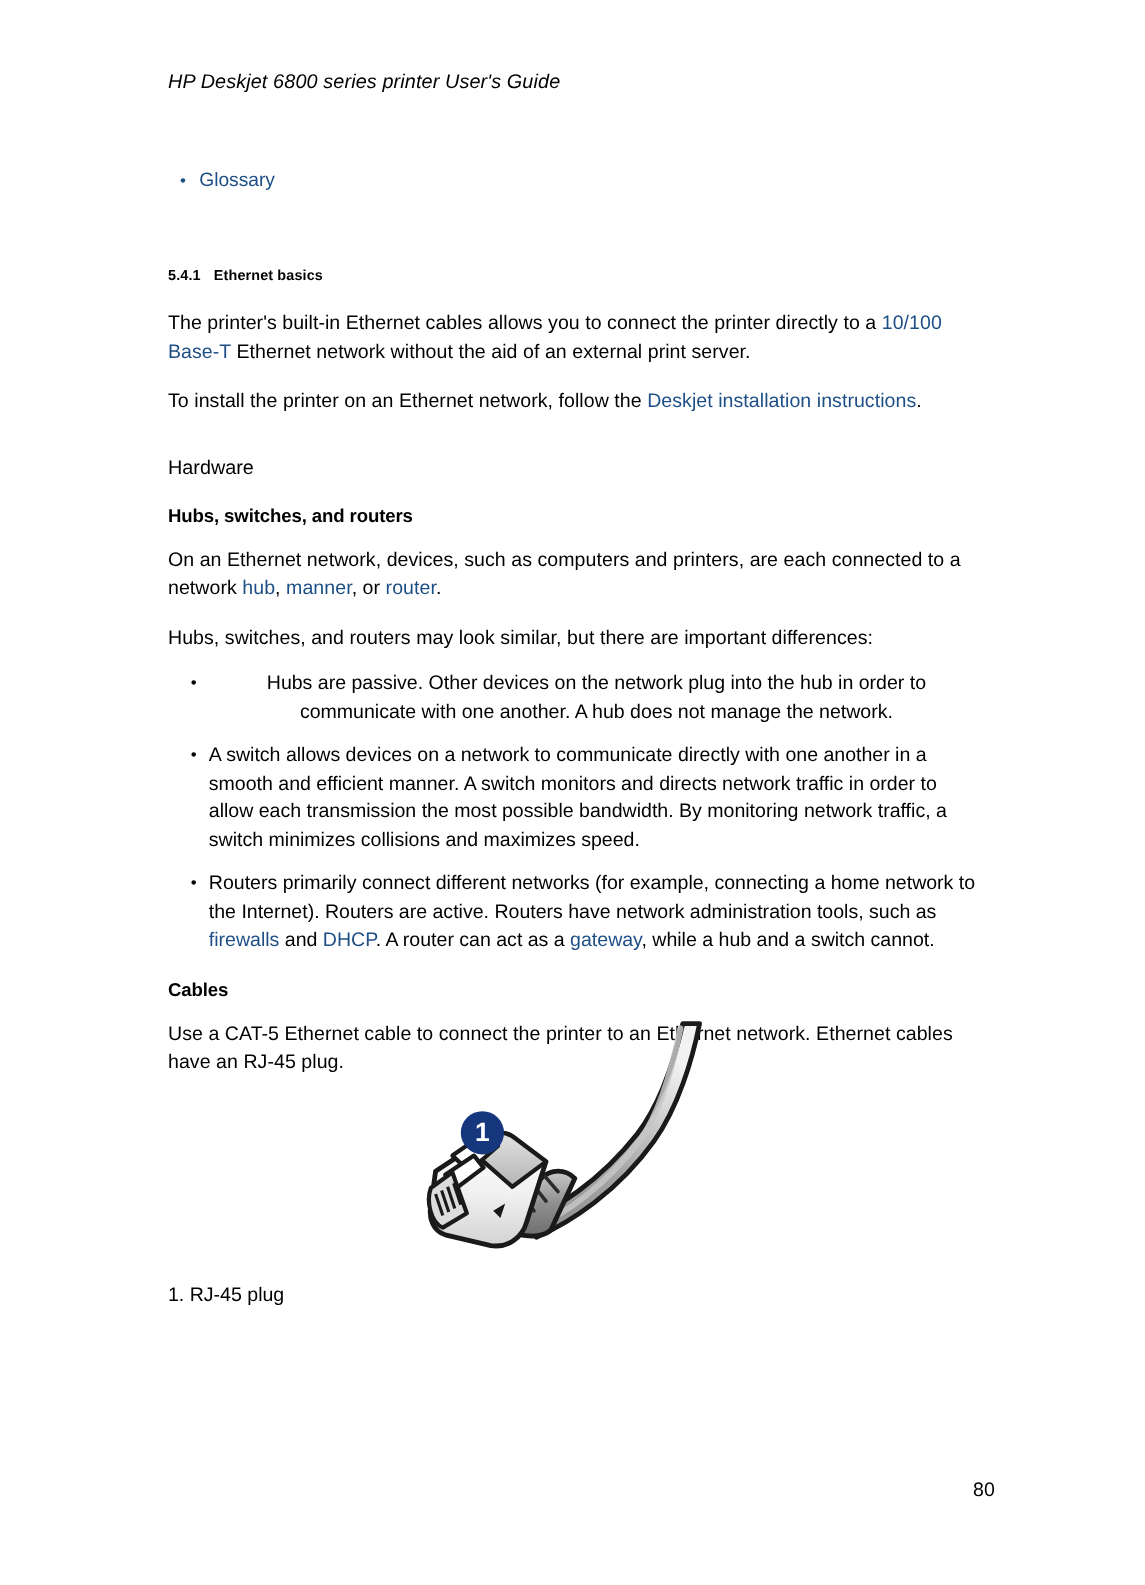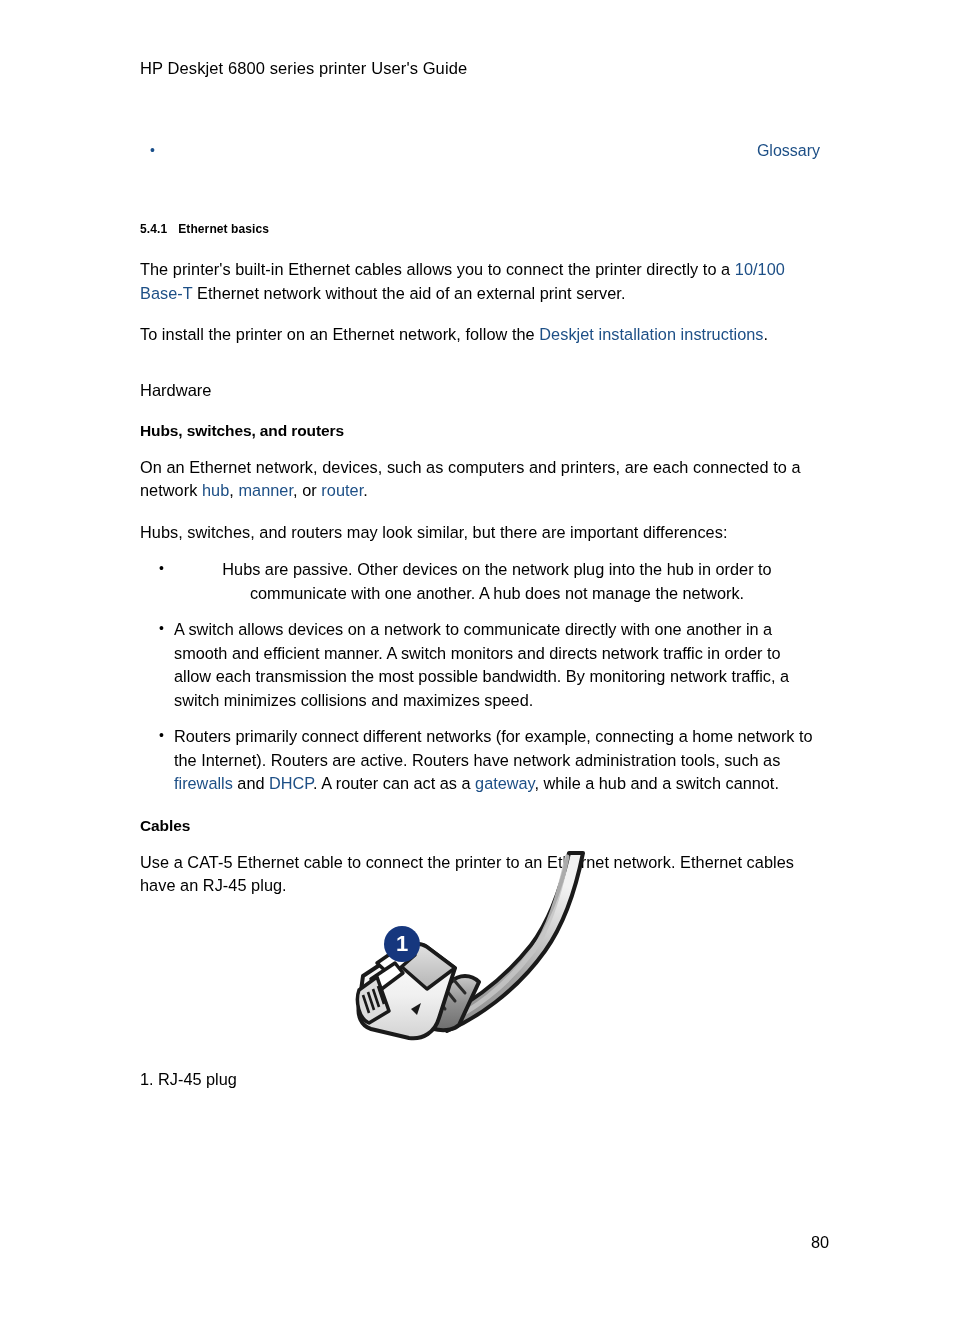--- a/index.html
+++ b/index.html
@@ -26,20 +26,21 @@
   
   .doc-header {
     position: absolute;
     left: 140px;
     top: 58px;
     font-size: 16.5px;
     line-height: 20px;
     letter-spacing: 0.1px;
     color: #000;
     white-space: nowrap;
+    font-style: italic;
   }
 
   
   .content {
     position: absolute;
     left: 140px;
     top: 140px;
     width: 680px;
   }
 
@@ -47,21 +48,20 @@
   .link-list {
     list-style: none;
     margin: 0 0 0 0;
     padding: 0;
   }
   .link-list li {
     position: relative;
     padding-left: 26px;
     font-size: 16px;
     line-height: 22px;
-    text-align: right;
   }
   .link-list li::before {
     content: "\2022";
     position: absolute;
     left: 10px;
     top: -1px;
     font-size: 14px;
     color: #1a4f8a;
   }
 

